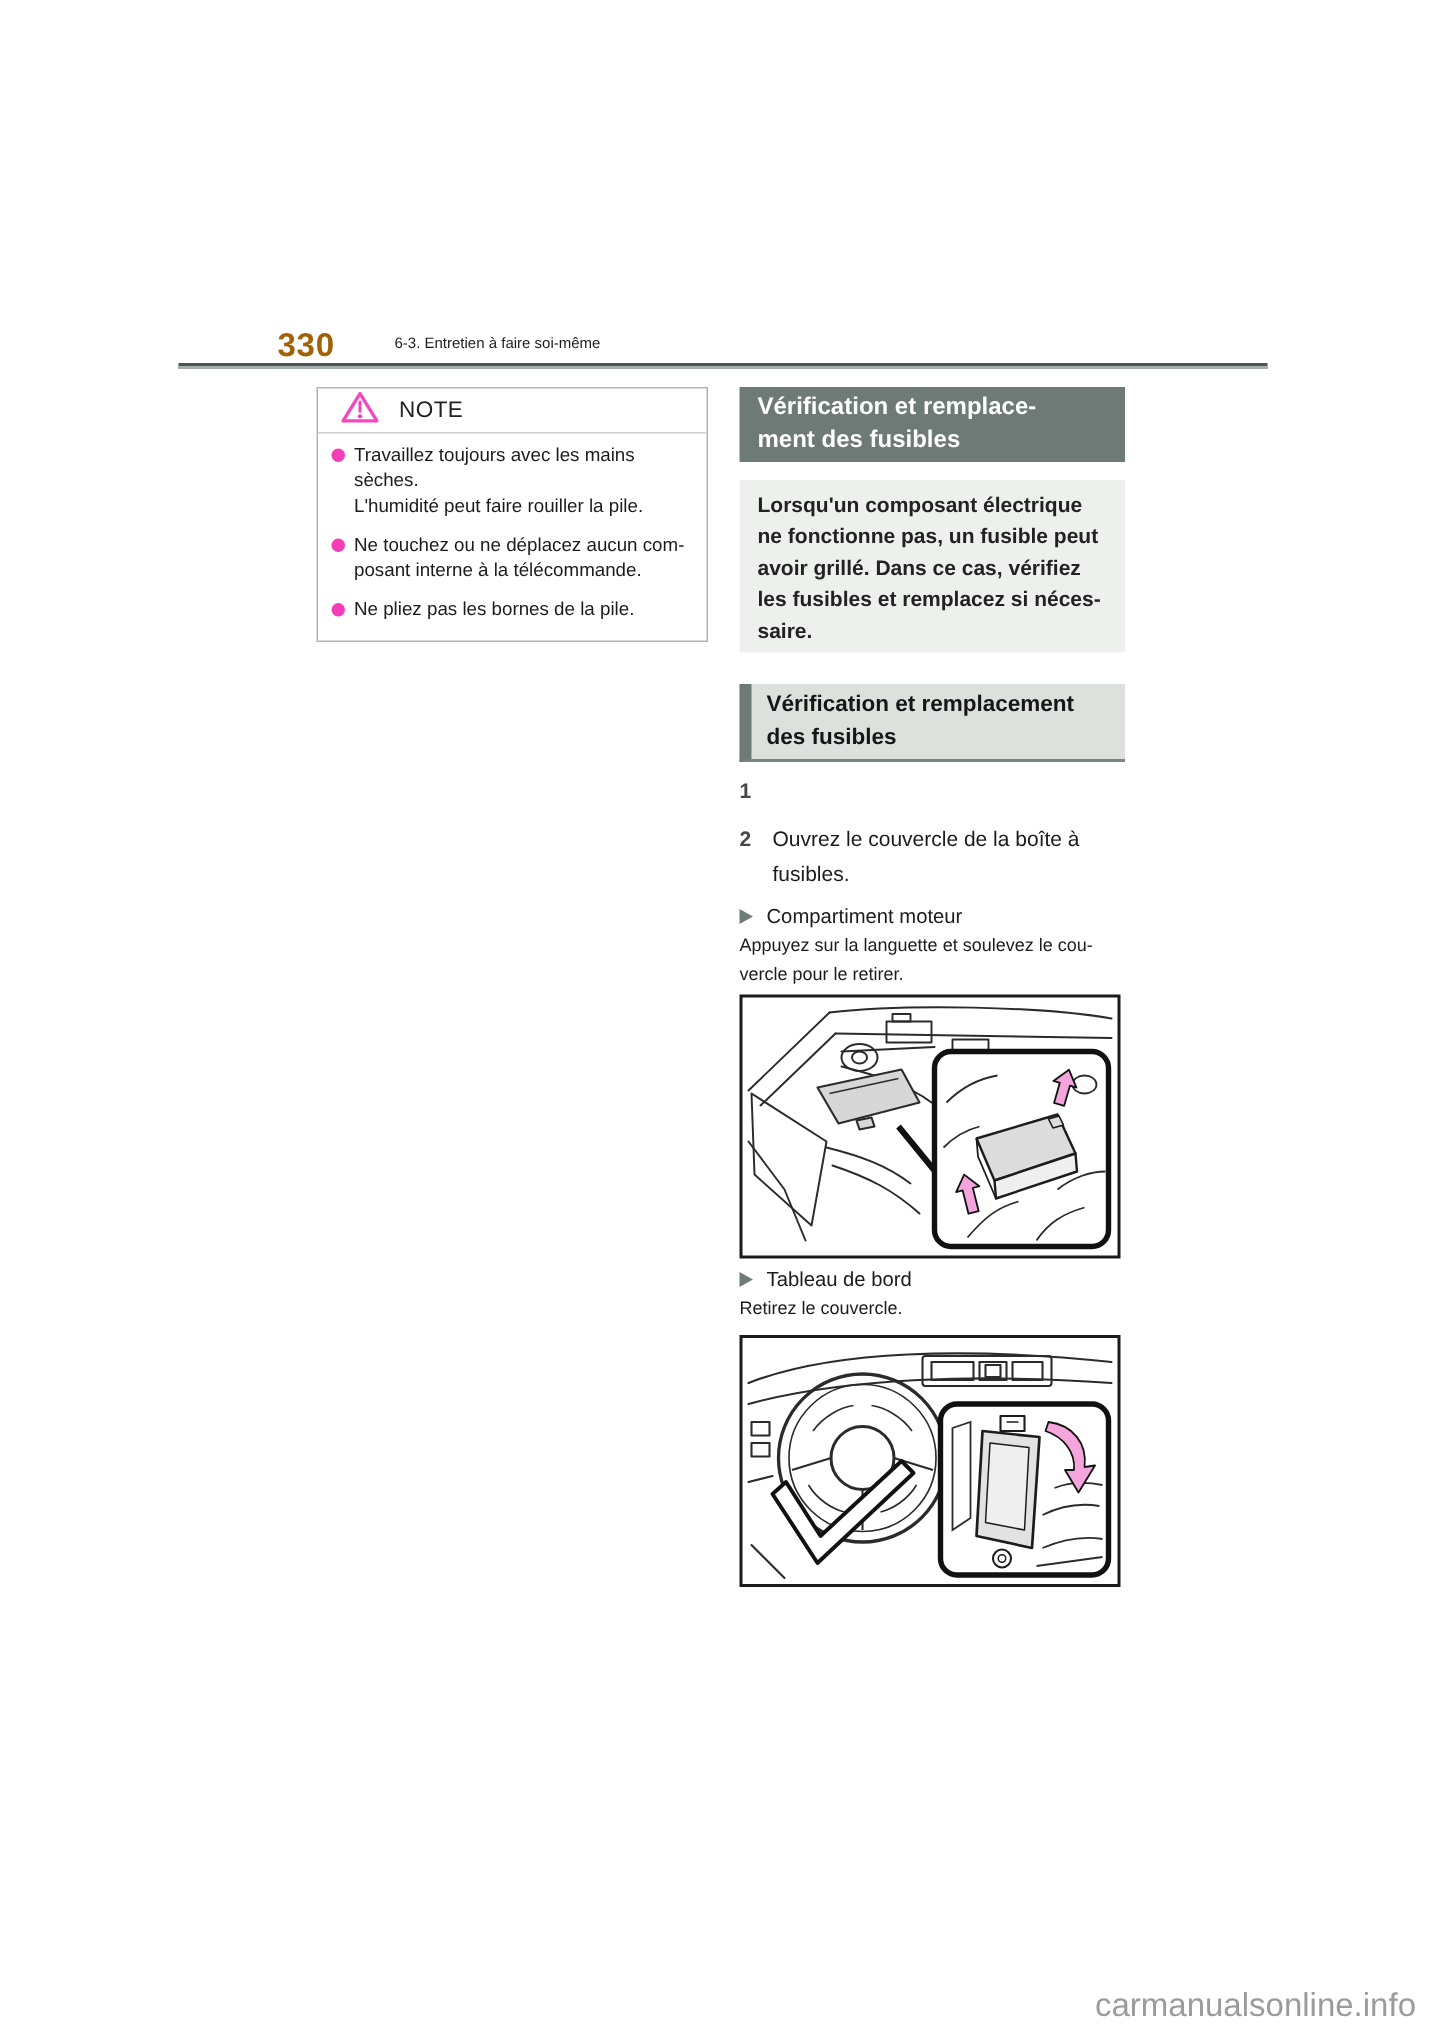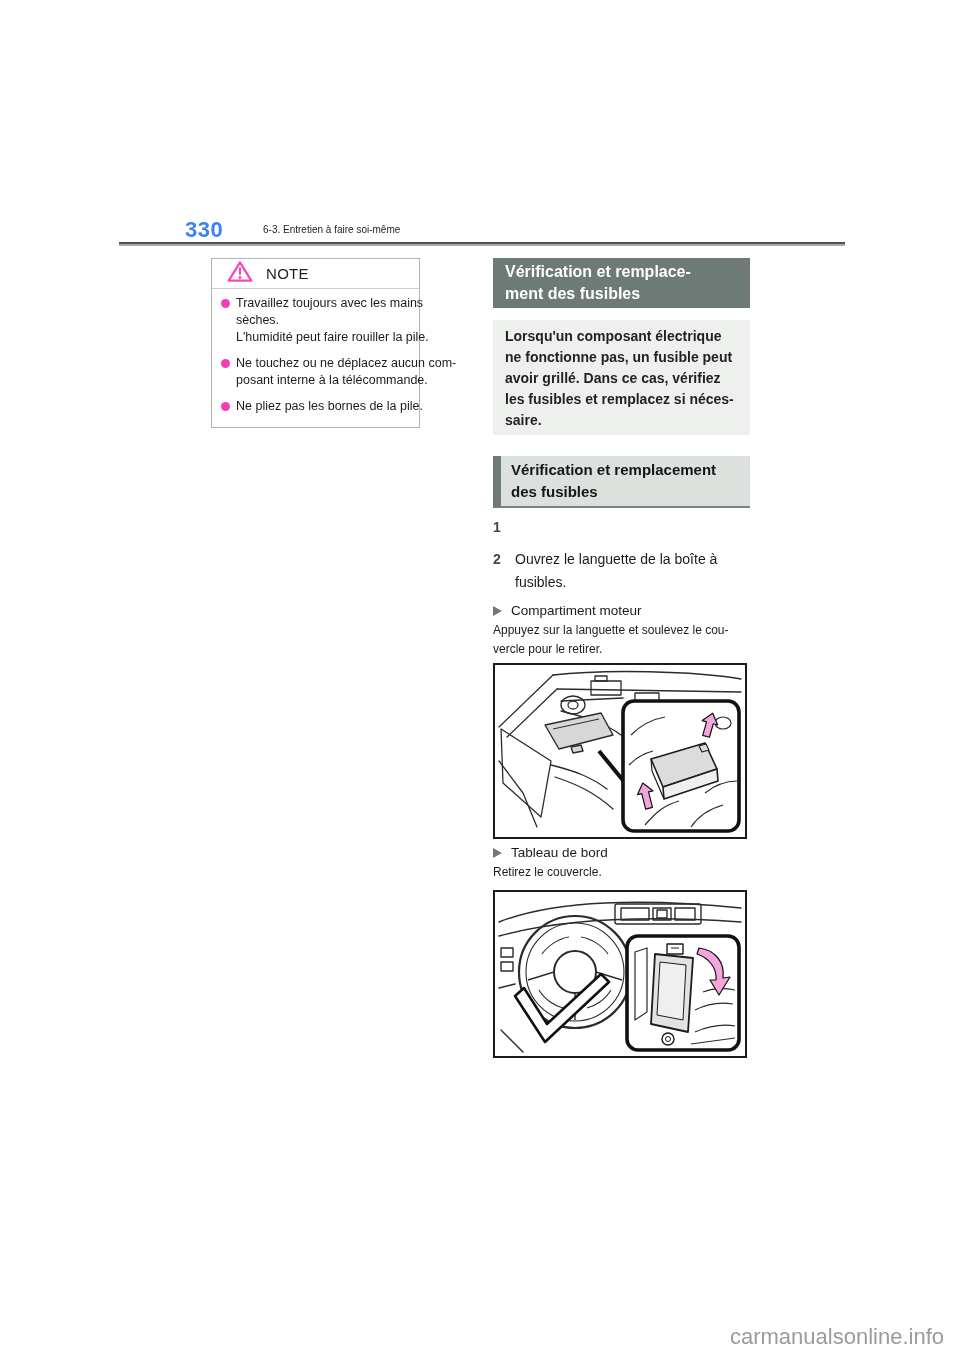--- a/index.html
+++ b/index.html
@@ -9,34 +9,34 @@
     font-family:"Liberation Sans", sans-serif;
     color:#1a1a1a;
     position:relative;
     overflow:hidden;
   }
   .pre{white-space:pre;}
 
   
   .page-num{
     position:absolute;left:185px;top:217px;
-    font-size:22px;font-weight:bold;letter-spacing:.5px;color:#3b82f6;
+    font-size:22px;font-weight:bold;letter-spacing:.5px;color:#a16207;
   }
   .chapter{
     position:absolute;left:263px;top:224px;
     font-size:10px;font-weight:normal;color:#1c1c1c;
   }
   .rule{
     position:absolute;left:119px;top:242px;width:726px;height:2px;
     background:#4e5455;border-bottom:2px solid #a4acac;
   }
 
   
   .note-box{
-    position:absolute;left:211px;top:258px;width:209px;
+    position:absolute;left:211px;top:258px;width:261px;
     border:1px solid #b3b3b3;background:#fff;box-sizing:border-box;
   }
   .note-header{
     display:flex;align-items:center;gap:13px;
     padding:3px 10px 3px 15px;border-bottom:1px solid #cfcfcf;height:23px;
   }
   .note-title{font-size:15px;color:#222;letter-spacing:.3px;}
   .note-items{padding:6px 8px 3px 9px;}
   .note-item{
     display:flex;gap:6px;margin-bottom:9px;
@@ -141,21 +141,21 @@
 saire.</div>
 
   <div class="subsection-header pre">Vérification et remplacement
 des fusibles</div>
 
   <div class="step">
     <span class="step-num">1</span>
   </div>
   <div class="step" style="margin-top:9px;">
     <span class="step-num">2</span>
-    <span class="step-text pre">Ouvrez le languette de la boîte à
+    <span class="step-text pre">Ouvrez le couvercle de la boîte à
 fusibles.</span>
   </div>
 
   <div class="pointer-row">
     <span class="tri"></span>
     <span class="pointer-label">Compartiment moteur</span>
   </div>
   <div class="caption pre">Appuyez sur la languette et soulevez le cou-
 vercle pour le retirer.</div>
 

